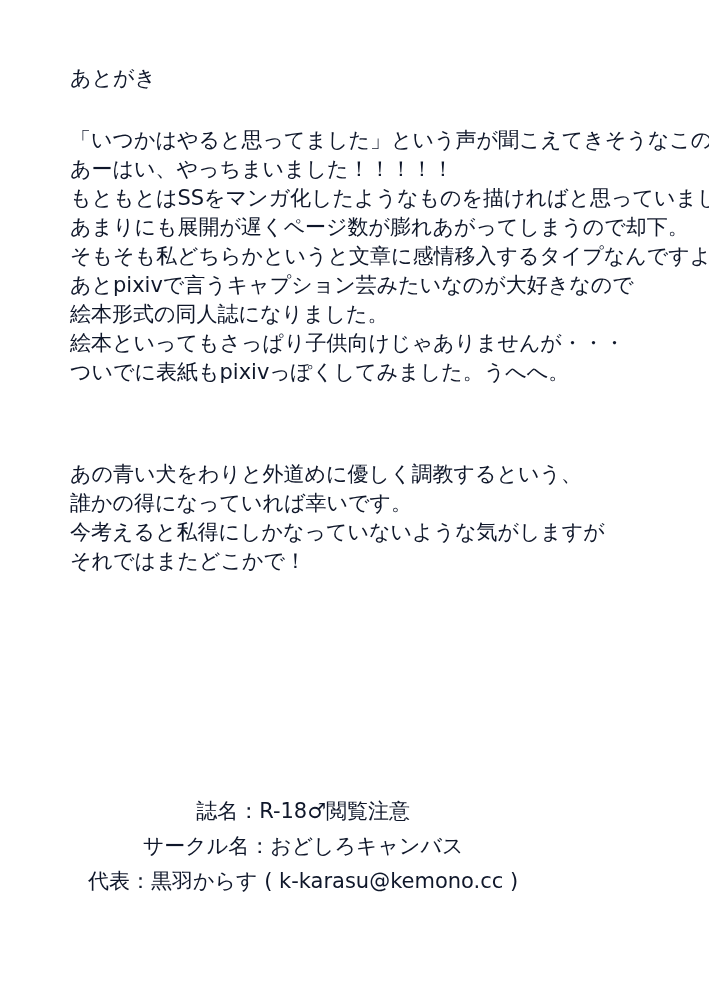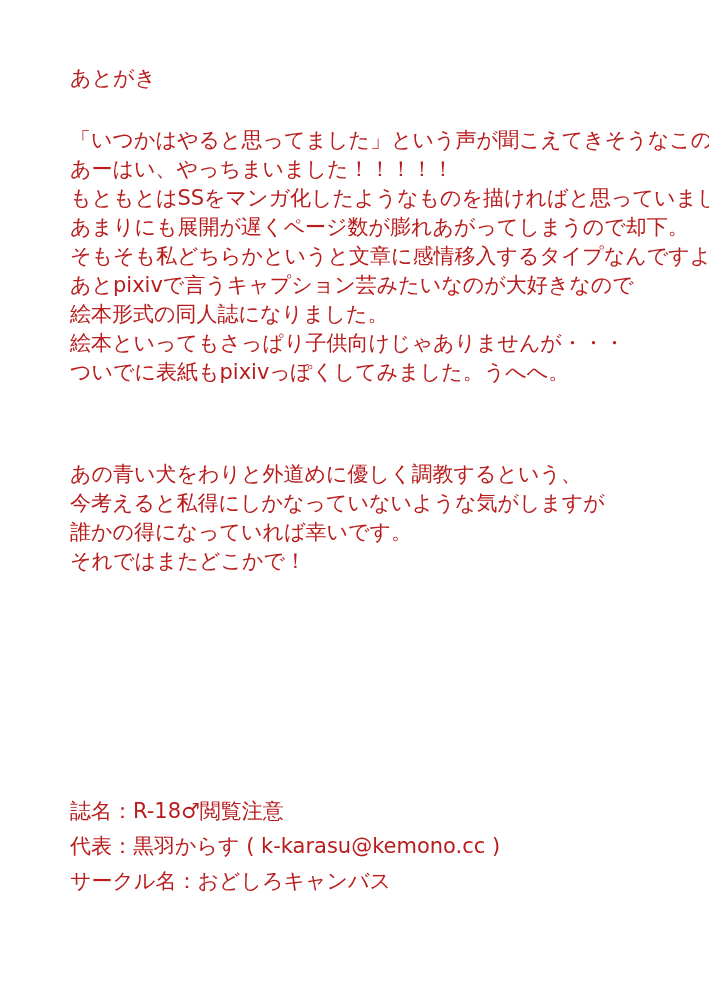--- a/index.html
+++ b/index.html
@@ -7,21 +7,21 @@
     padding: 0;
     background: #ffffff;
   }
   .page {
     position: relative;
     width: 709px;
     height: 987px;
     background: #ffffff;
     overflow: hidden;
     font-family: "DejaVu Sans", "Liberation Sans", sans-serif;
-    color: #b91c1c;
+    color: #0f172a;
   }
   .afterword-title {
     position: absolute;
     left: 70px;
     top: 64px;
     font-size: 21px;
     line-height: 29px;
     white-space: pre;
   }
   .text-block {
@@ -31,24 +31,25 @@
     line-height: 29px;
   }
   .text-block .line {
     white-space: pre;
     min-height: 29px;
   }
   .para-1 { top: 126px; }
   .para-2 { top: 416px; margin-top: 44px; }
   .colophon {
     position: absolute;
-    left: 70px;
+    left: 88px;
     top: 794px;
     font-size: 21px;
     line-height: 35px;
+    text-align: center;
   }
   .colophon .line {
     white-space: pre;
     min-height: 35px;
   }
 </style>
 </head>
 <body>
 
 <div class="page">
@@ -62,24 +63,24 @@
     <div class="line">あまりにも展開が遅くページ数が膨れあがってしまうので却下。</div>
     <div class="line">そもそも私どちらかというと文章に感情移入するタイプなんですよね。</div>
     <div class="line">あとpixivで言うキャプション芸みたいなのが大好きなので</div>
     <div class="line">絵本形式の同人誌になりました。</div>
     <div class="line">絵本といってもさっぱり子供向けじゃありませんが・・・</div>
     <div class="line">ついでに表紙もpixivっぽくしてみました。うへへ。</div>
   </div>
 
   <div class="text-block para-2">
     <div class="line">あの青い犬をわりと外道めに優しく調教するという、</div>
+    <div class="line">誰かの得になっていれば幸いです。</div>
     <div class="line">今考えると私得にしかなっていないような気がしますが</div>
-    <div class="line">誰かの得になっていれば幸いです。</div>
     <div class="line">それではまたどこかで！</div>
   </div>
 
   <div class="colophon">
     <div class="line">誌名：R-18♂閲覧注意</div>
+    <div class="line">サークル名：おどしろキャンバス</div>
     <div class="line">代表：黒羽からす ( k-karasu@kemono.cc )</div>
-    <div class="line">サークル名：おどしろキャンバス</div>
   </div>
 
 </div>
 
 </body></html>

